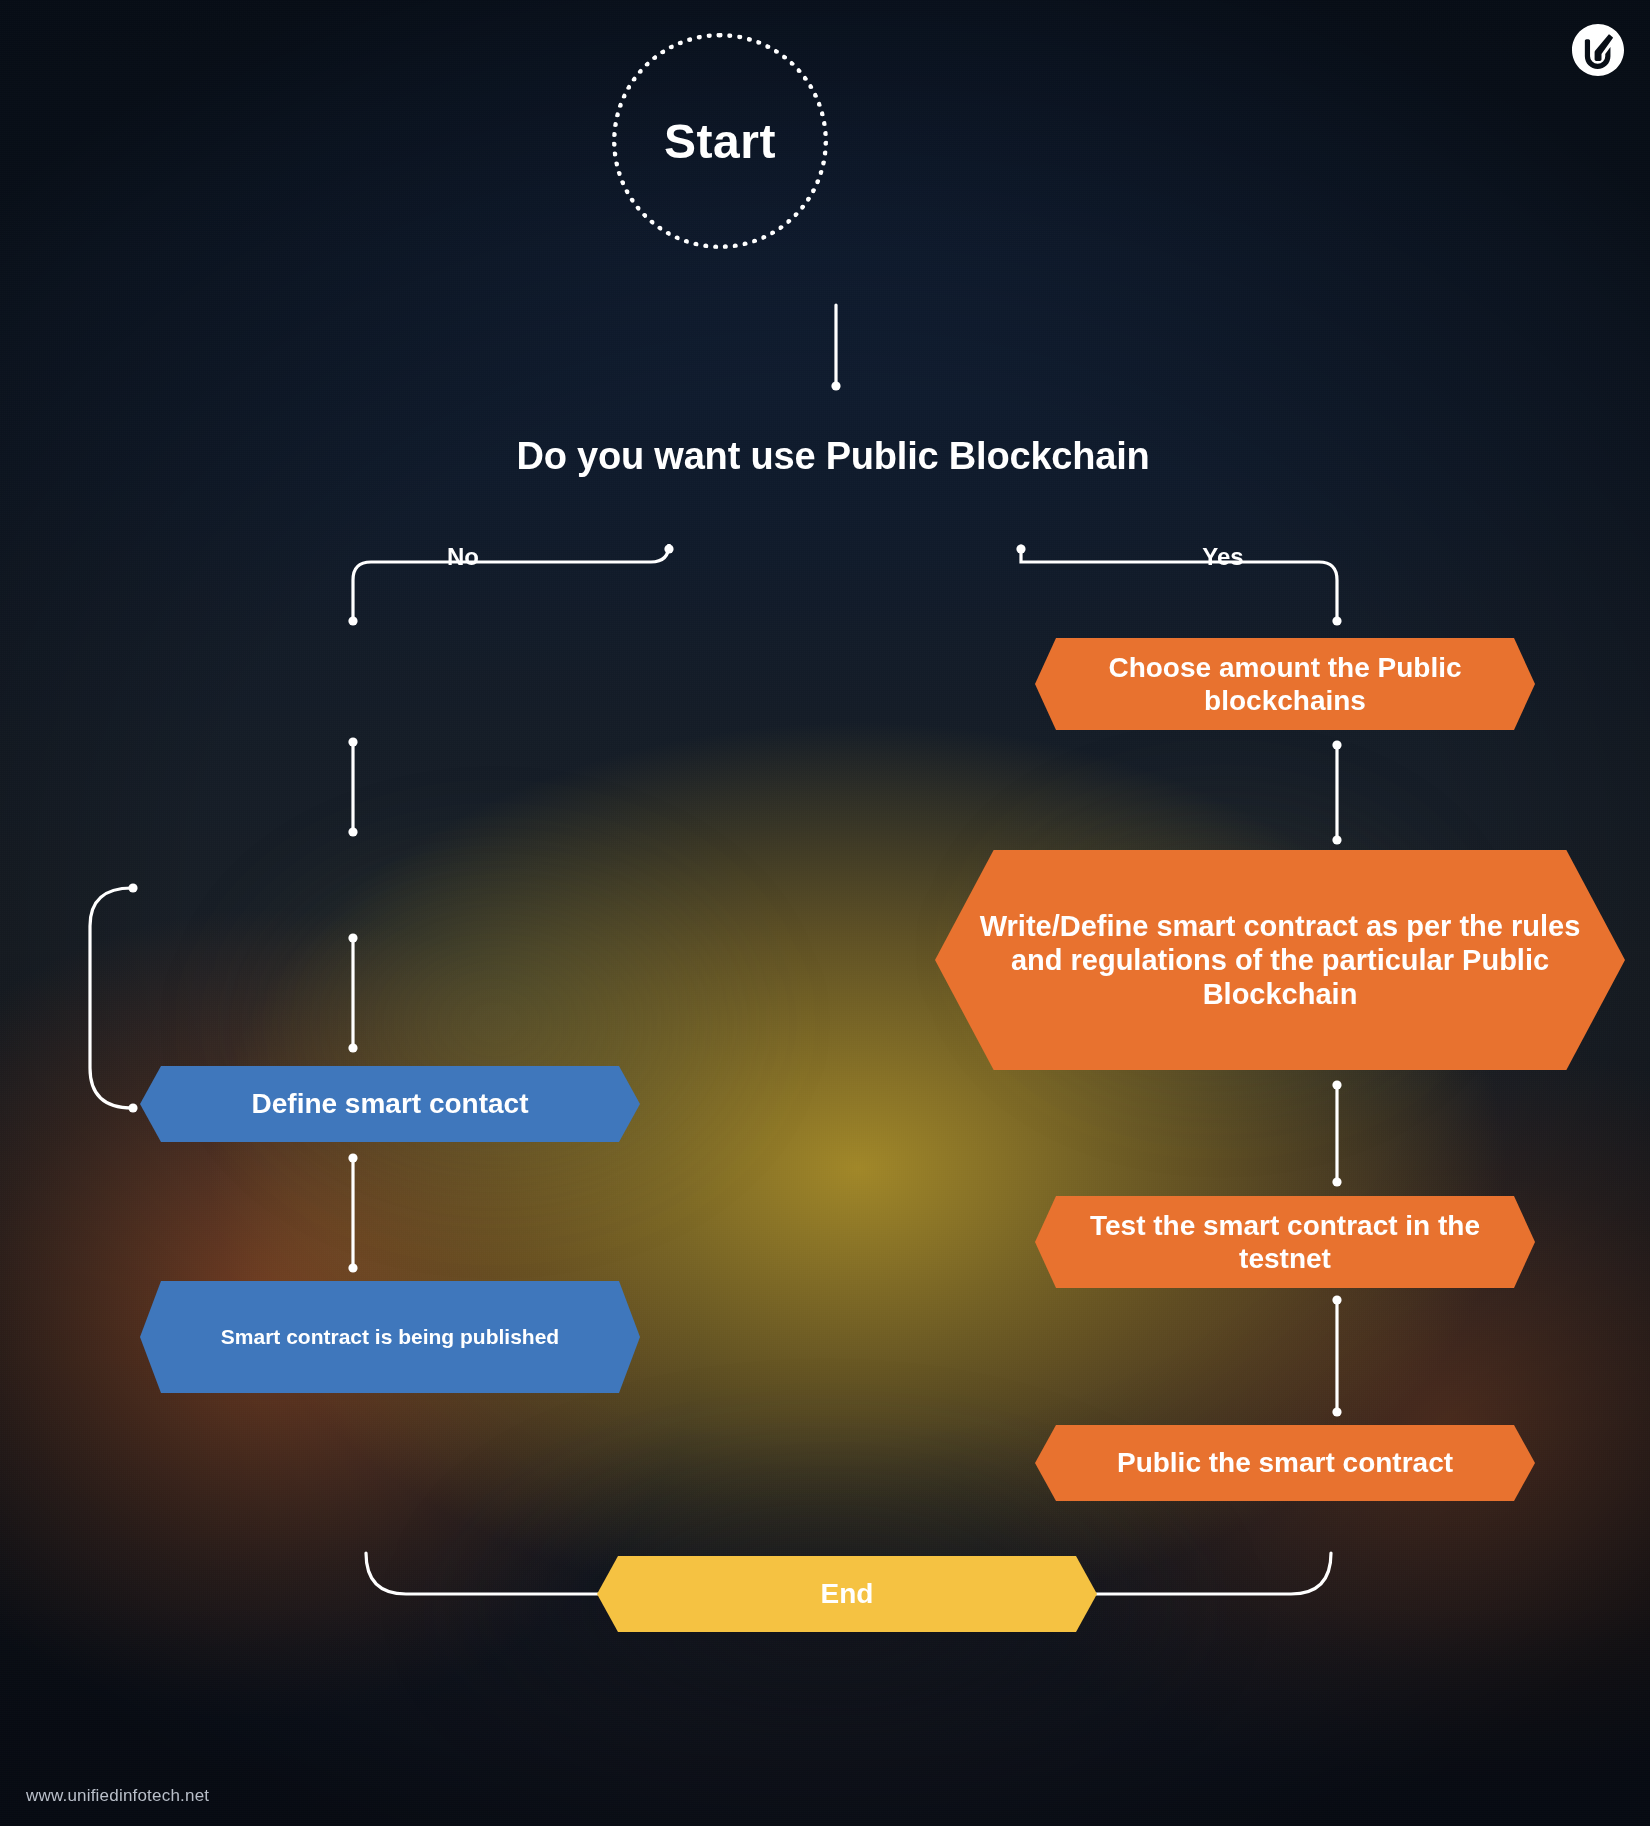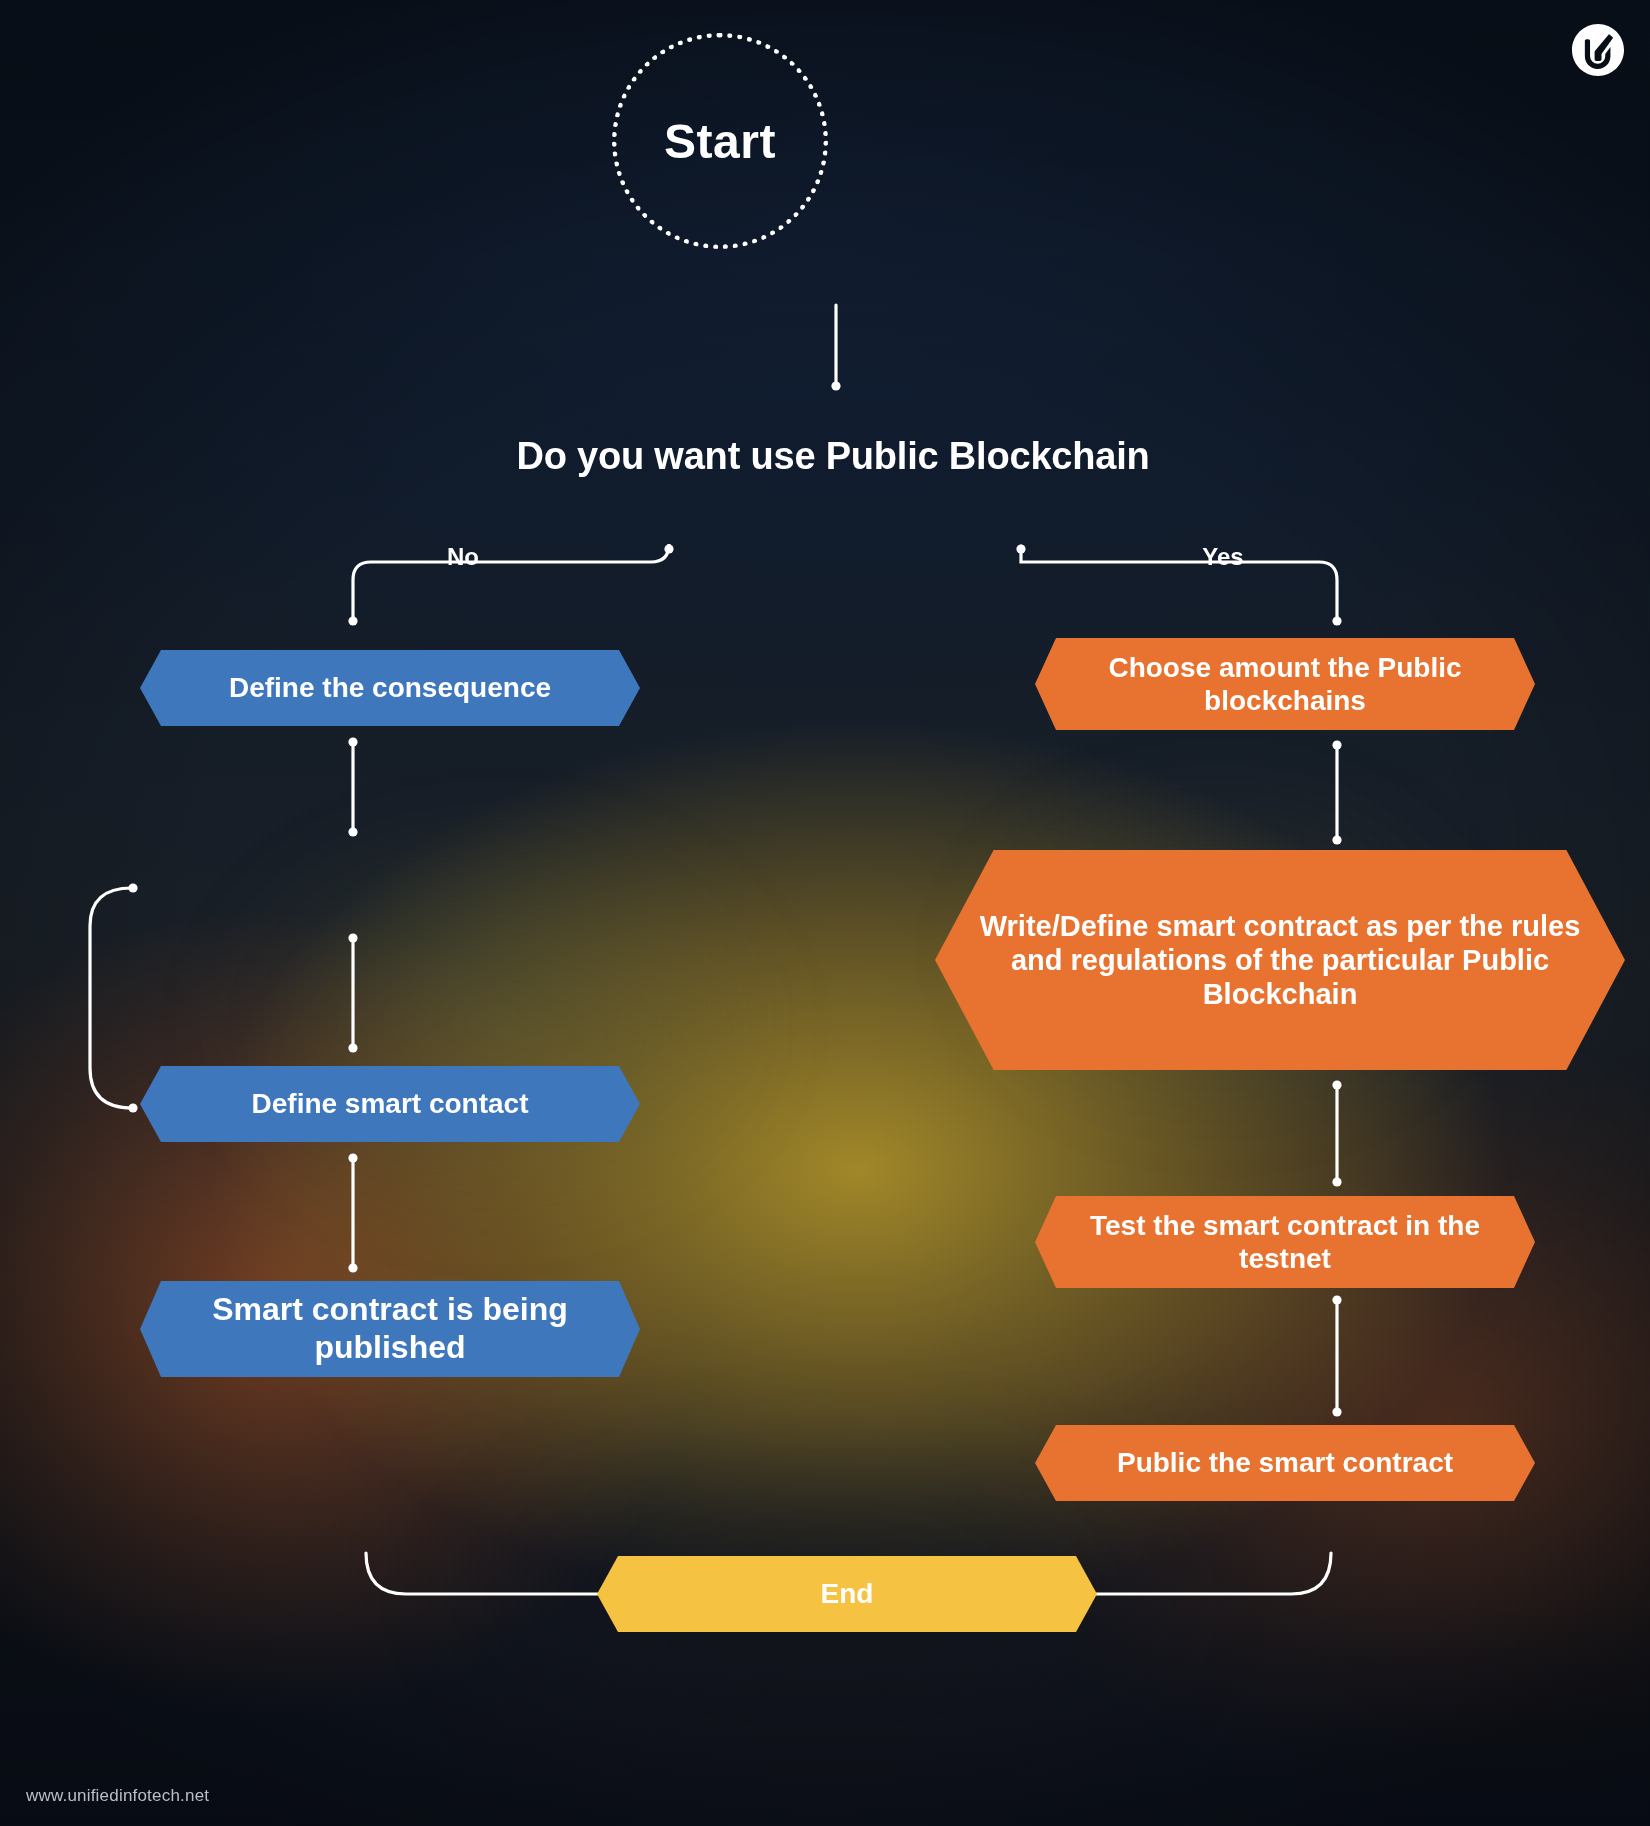--- a/index.html
+++ b/index.html
@@ -105,21 +105,21 @@
   .node.blue   { background: #3f77bc; }
   .node.orange { background: #e8722f; }
   .node.gold   { background: #f5c242; }
 
   .node span { display: block; }
 
   
   #n-consequence { left: 140px;  top: 650px;  width: 500px; height: 76px;  font-size: 28px; }
   #n-network     { left: 140px;  top: 845px;  width: 500px; height: 76px;  font-size: 28px; }
   #n-smart       { left: 140px;  top: 1066px; width: 500px; height: 76px;  font-size: 28px; text-align: right; }
-  #n-published   { left: 140px;  top: 1281px; width: 500px; height: 96px;  font-size: 32px; }
+  #n-published   { left: 140px;  top: 1281px; width: 500px; height: 112px;  font-size: 21px; }
 
   
   #n-choose   { left: 1035px; top: 638px;  width: 500px; height: 92px;  font-size: 28px; }
   #n-write    { left: 935px;  top: 850px;  width: 690px; height: 220px; font-size: 29px;
                 clip-path: polygon(0% 50%, 8.5% 0%, 91.5% 0%, 100% 50%, 91.5% 100%, 8.5% 100%); }
   #n-test     { left: 1035px; top: 1196px; width: 500px; height: 92px;  font-size: 28px; }
   #n-public   { left: 1035px; top: 1425px; width: 500px; height: 76px;  font-size: 28px; }
 
   
   #n-end {
@@ -200,23 +200,20 @@
 
       <path d="M366 1553 Q366 1594 406 1594 L600 1594"></path>
 
       <path d="M1331 1553 Q1331 1594 1291 1594 L1094 1594"></path>
     </g>
 
     <text x="463" y="565" fill="#ffffff" font-family="Liberation Sans, sans-serif" font-size="24" font-weight="bold" text-anchor="middle">No</text>
     <text x="1223" y="565" fill="#ffffff" font-family="Liberation Sans, sans-serif" font-size="24" font-weight="bold" text-anchor="middle">Yes</text>
   </svg>
 
-  <div class="node blue" id="n-consequence">
-    <span>Define the consequence</span>
-  </div>
   <div class="node blue" id="n-smart">
     <span>Define smart contact</span>
   </div>
   <div class="node blue" id="n-published">
     <span>Smart contract is being published</span>
   </div>
 
   <div class="node orange" id="n-choose">
     <span>Choose amount the Public blockchains</span>
   </div>

